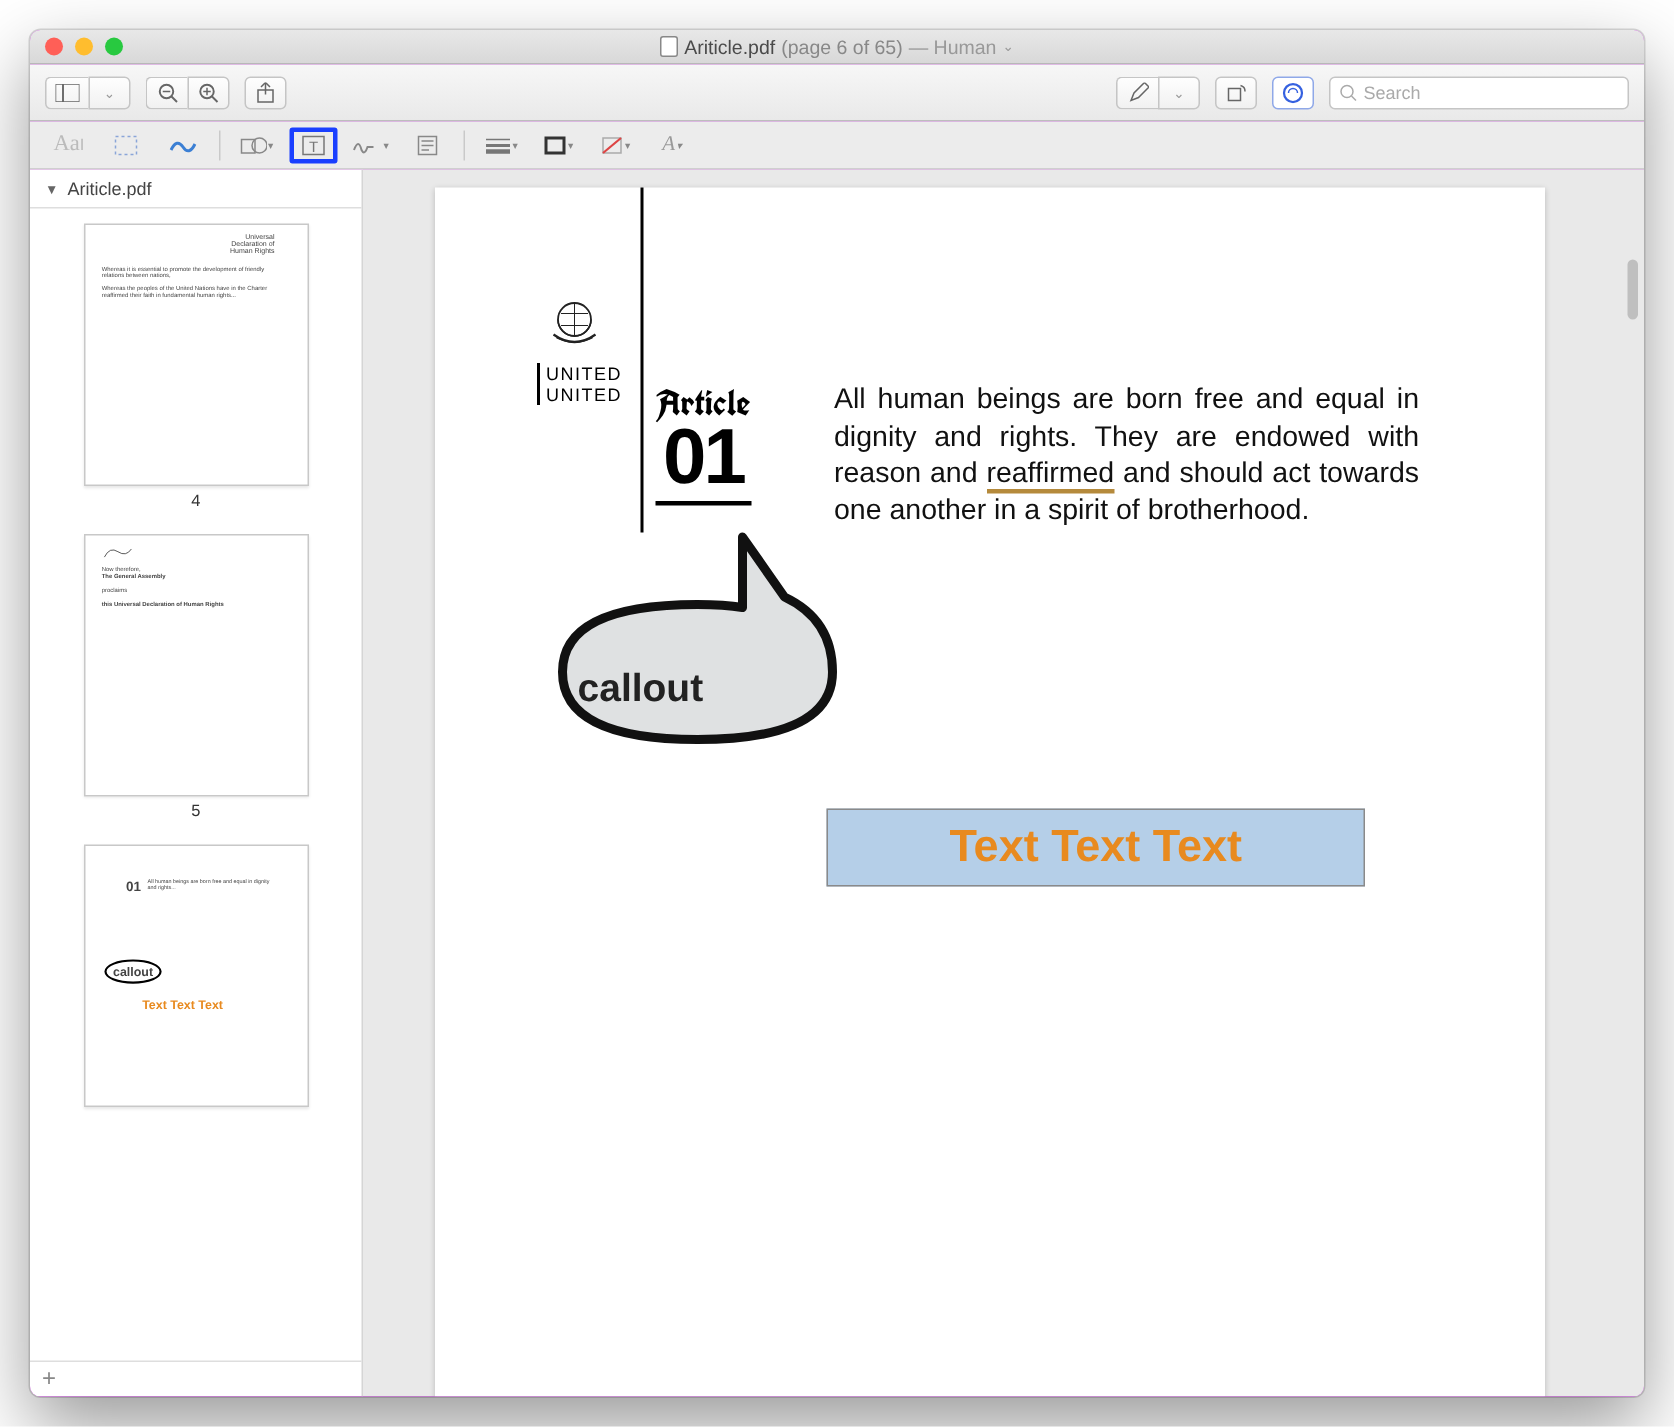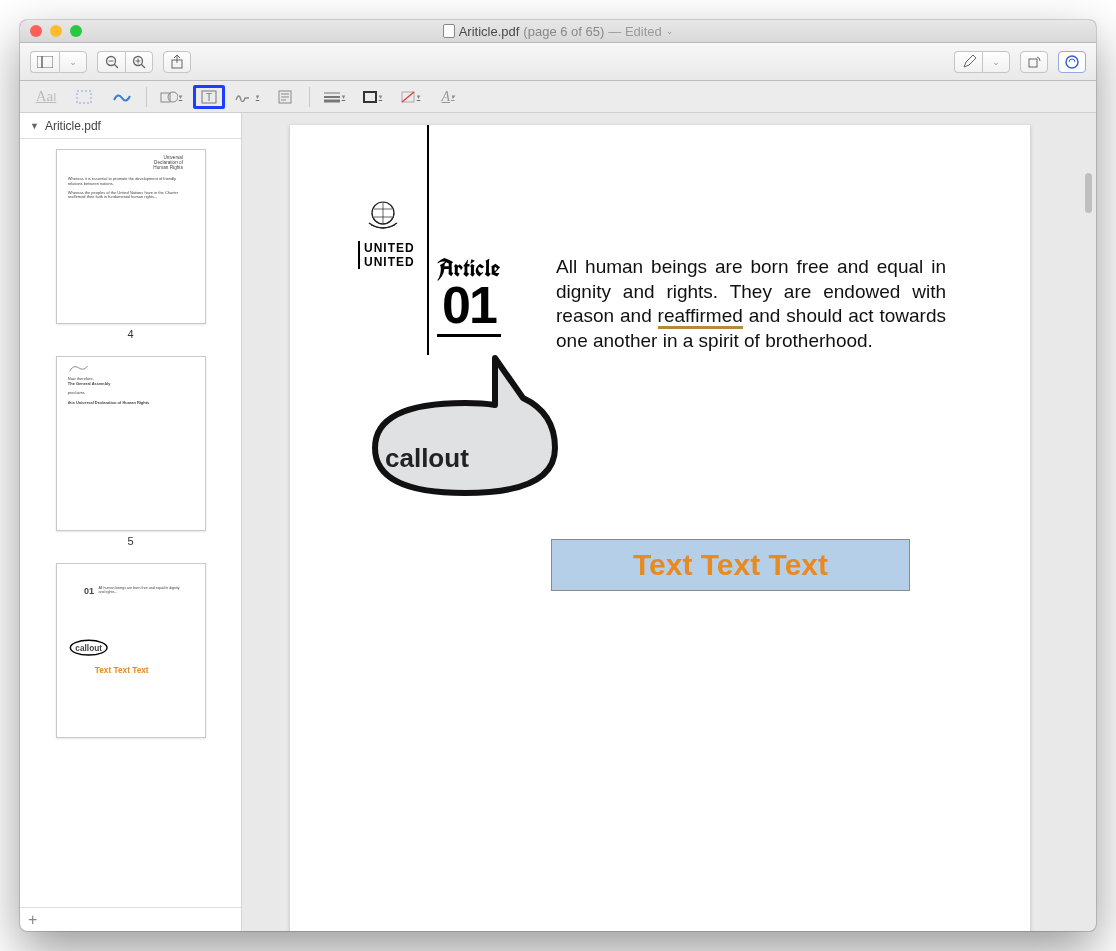--- a/index.html
+++ b/index.html
@@ -20,21 +20,21 @@
 .toolbar1 { height:38px; background:linear-gradient(#f7f7f7,#e9e9e9); border-bottom:1px solid #bdbdbd; display:flex; align-items:center; padding:0 10px; gap:10px; }
 .tbtn { height:22px; min-width:28px; padding:0 6px; border:1px solid #c5c5c5; border-radius:4px; background:linear-gradient(#fefefe,#f1f1f1); display:inline-flex; align-items:center; justify-content:center; color:#555; font-size:13px; cursor:default; }
 .tbtn.segL{border-radius:4px 0 0 4px;border-right:none}
 .tbtn.segR{border-radius:0 4px 4px 0}
 .seggrp{display:flex}
 .spacer{flex:1}
 .search { width:200px; height:22px; border:1px solid #c5c5c5; border-radius:4px; background:#fff; display:flex; align-items:center; padding:0 6px; color:#aaa; font-size:12px; gap:4px;}
 
 
 .toolbar2 { height:32px; background:#ececec; border-bottom:1px solid #cfcfcf; display:flex; align-items:center; padding:0 10px; gap:6px; }
-.mbtn { width:32px; height:24px; border:1px solid transparent; border-radius:3px; display:flex; align-items:center; justify-content:center; color:#6e6e6e; font-size:14px; cursor:default;text-decoration:underline;}
+.mbtn { width:32px; height:24px; border:1px solid transparent; border-radius:3px; display:flex; align-items:center; justify-content:center; color:#6e6e6e; font-size:14px; cursor:default;}
 .mbtn .dd{font-size:7px;margin-left:1px;color:#888}
 .vsep{width:1px;height:20px;background:#c9c9c9;margin:0 2px}
 .hl-box{border:3px solid #1a3fff !important;border-radius:2px;}
 
 
 .body{flex:1; display:flex; overflow:hidden;}
 .sidebar{width:222px;border-right:1px solid #d5d5d5;background:#fff;display:flex;flex-direction:column;}
 .sb-title{height:26px;border-bottom:1px solid #dedede;display:flex;align-items:center;padding:0 10px;font-size:12px;color:#444;gap:6px}
 .sb-title .tri{font-size:9px;color:#666}
 .thumbs{flex:1; overflow:auto; padding:10px 0 10px 0; display:flex; flex-direction:column; align-items:center; gap:16px;}
@@ -43,21 +43,21 @@
 .sb-foot{height:24px;border-top:1px solid #dedede;display:flex;align-items:center;padding:0 8px;color:#888;font-size:16px}
 
 .main{flex:1;background:#e9e9e9;position:relative;overflow:hidden}
 .page{position:absolute;left:48px;top:12px;width:740px;height:906px;background:#fff;box-shadow:0 1px 4px rgba(0,0,0,.2);}
 .mscroll{position:absolute;right:4px;top:60px;width:7px;height:40px;background:#bfbfbf;border-radius:4px}
 
 
 .page .vline{position:absolute;left:137px;top:0;width:2px;height:230px;background:#000}
 .un{position:absolute;left:48px;top:70px;width:90px;text-align:center}
 .un svg{width:40px;height:40px}
-.un .t1{font-size:12px;font-weight:700;letter-spacing:1px;margin-top:2px}
+.un .t1{font-size:12px;font-weight:400;letter-spacing:1px;margin-top:2px}
 .art-label{position:absolute;left:147px;top:127px;font-family:"Old English Text MT","UnifrakturCook",serif;font-size:24px;}
 .art-num{position:absolute;left:152px;top:150px;font-size:52px;font-weight:900;font-family:"Arial Black",sans-serif;letter-spacing:-2px}
 .art-num::after{content:"";position:absolute;left:-5px;right:-5px;bottom:-2px;height:3px;background:#000}
 .body-text{position:absolute;left:266px;top:130px;width:390px;font-size:19px;line-height:1.3;color:#111;text-align:justify}
 .under{border-bottom:3px solid #b58a3c}
 
 .callout-grp{position:absolute;left:55px;top:228px}
 .callout-grp svg{overflow:visible}
 .callout-txt{position:absolute;left:40px;top:90px;font-size:26px;font-weight:700;color:#222}
 
@@ -77,21 +77,21 @@
   <div class="titlebar">
     <div class="traffic">
       <div class="dot r"></div>
       <div class="dot y"></div>
       <div class="dot g"></div>
     </div>
     <div class="title">
       <span class="doc-icon"></span>
       <span>Ariticle.pdf</span>
       <span class="pg">(page 6 of 65)</span>
-      <span class="ed">— Edited</span>
+      <span class="ed">— Human</span>
       <span class="chev">⌄</span>
     </div>
   </div>
 
   <div class="toolbar1">
     <div class="seggrp">
       <div class="tbtn segL">
         <svg width="16" height="12">
             <rect x="0" y="0" width="5" height="12" fill="none" stroke="#666"></rect>
             <rect x="5" y="0" width="11" height="12" fill="none" stroke="#666"></rect>
@@ -140,20 +140,27 @@
       <svg width="14" height="14">
           <rect x="2" y="4" width="8" height="8" fill="none" stroke="#666"></rect>
           <path d="M10,2 A4,4 0 0 1 13,6" fill="none" stroke="#666"></path>
         </svg>
     </div>
     <div class="tbtn" style="background:#fff;border-color:#8fa8e8">
       <svg width="14" height="14">
           <circle cx="7" cy="7" r="6" fill="none" stroke="#3561e0" stroke-width="1.5"></circle>
           <path d="M4,7 A3,3 0 0 1 10,7" fill="none" stroke="#3561e0"></path>
         </svg>
+    </div>
+    <div class="search">
+      <svg width="12" height="12">
+          <circle cx="5" cy="5" r="4" fill="none" stroke="#aaa"></circle>
+          <line x1="8" y1="8" x2="11" y2="11" stroke="#aaa"></line>
+        </svg>
+      <span>Search</span>
     </div>
   </div>
 
   <div class="toolbar2">
     <div class="mbtn" style="font-family:Georgia;color:#bbb;font-size:15px">Aa<span style="font-size:11px">I</span></div>
     <div class="mbtn">
         <svg width="16" height="14">
           <rect x="1" y="1" width="14" height="12" fill="none" stroke="#8aa5d8" stroke-dasharray="2,2"></rect>
         </svg>
       </div>

